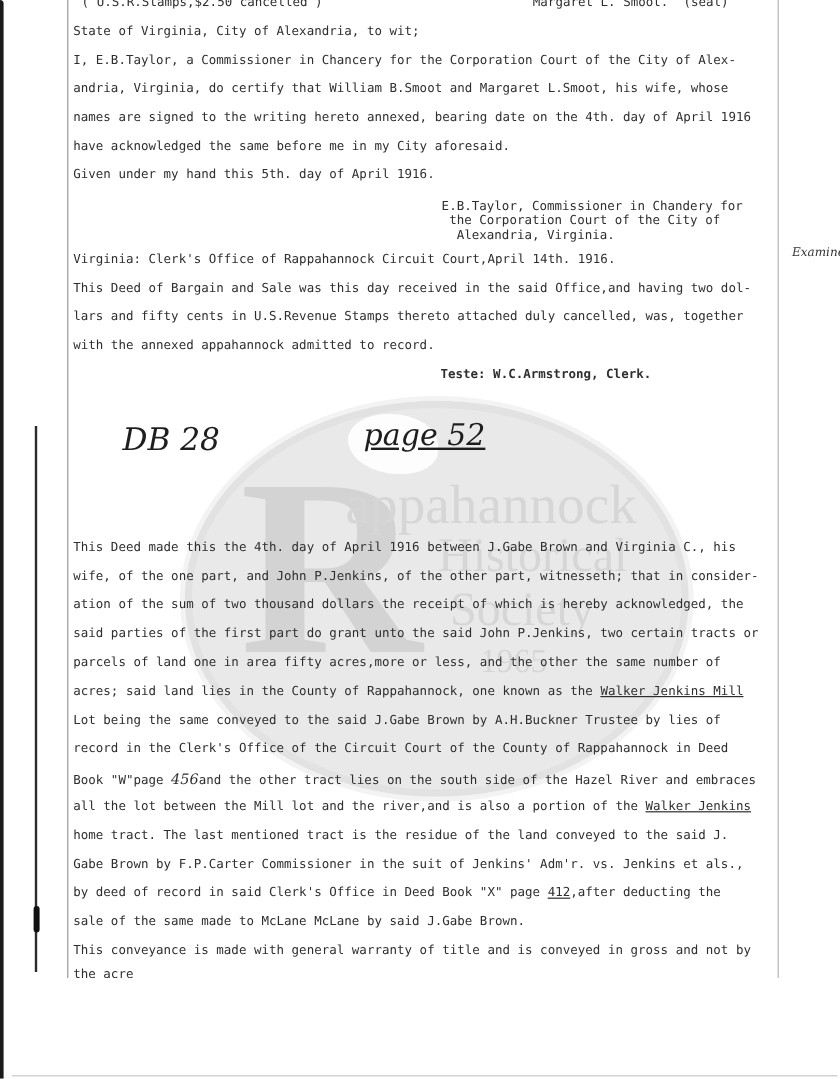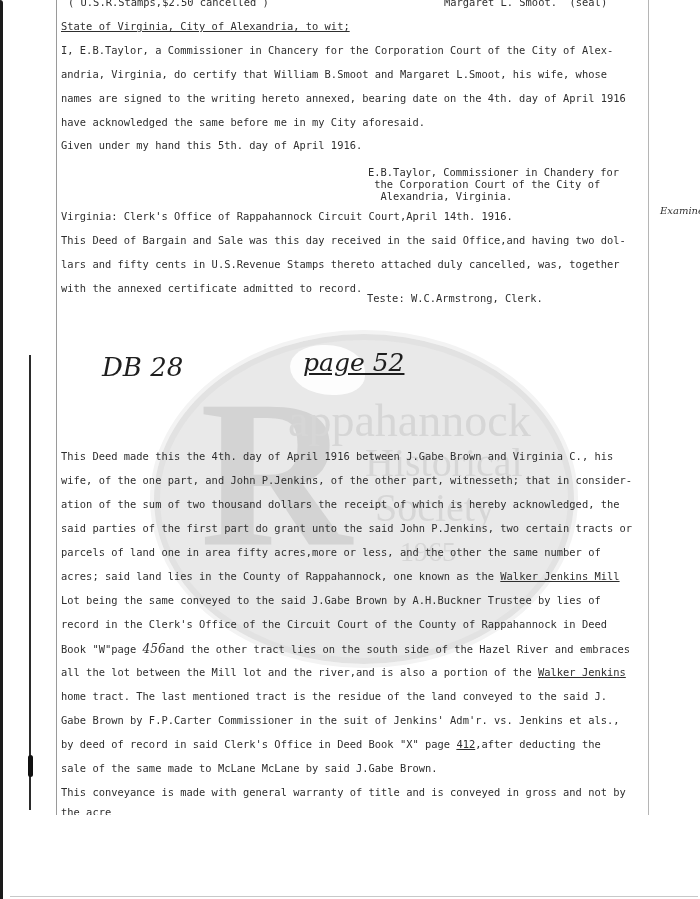--- a/index.html
+++ b/index.html
@@ -80,36 +80,36 @@
 <div class="wm-leaf"></div>
 <div class="wm-big-r">R</div>
 <div class="wm-word rappahannock">appahannock</div>
 <div class="wm-word historical">Historical</div>
 <div class="wm-word society">Society</div>
 <div class="wm-word year">1965</div>
 
 <div class="text-line" style="top:-4px; left:68px;">( U.S.R.Stamps,$2.50 cancelled )</div>
 <div class="text-line" style="top:-4px; left:444px;">Margaret L. Smoot.  (seal)</div>
 
-<div class="text-line" style="top:20px;text-decoration:underline;">State of Virginia, City of Alexandria, to wit;</div>
+<div class="text-line" style="top:20px;">State of Virginia, City of Alexandria, to wit;</div>
 <div class="text-line" style="top:44px;">I, E.B.Taylor, a Commissioner in Chancery for the Corporation Court of the City of Alex-</div>
 <div class="text-line" style="top:68px;">andria, Virginia, do certify that William B.Smoot and Margaret L.Smoot, his wife, whose</div>
 <div class="text-line" style="top:92px;">names are signed to the writing hereto annexed, bearing date on the 4th. day of April 1916</div>
 <div class="text-line" style="top:116px;">have acknowledged the same before me in my City aforesaid.</div>
 <div class="text-line" style="top:139px;">Given under my hand this 5th. day of April 1916.</div>
 
 <div class="text-line right-block" style="top:166px;">E.B.Taylor, Commissioner in Chandery for</div>
 <div class="text-line right-block" style="top:178px;"> the Corporation Court of the City of</div>
 <div class="text-line right-block" style="top:190px;">  Alexandria, Virginia.</div>
 
 <div class="text-line" style="top:210px;">Virginia: Clerk's Office of Rappahannock Circuit Court,April 14th. 1916.</div>
 <div class="text-line" style="top:234px;">This Deed of Bargain and Sale was this day received in the said Office,and having two dol-</div>
 <div class="text-line" style="top:258px;">lars and fifty cents in U.S.Revenue Stamps thereto attached duly cancelled, was, together</div>
-<div class="text-line" style="top:282px;">with the annexed certificate admitted to record.</div>
-<div class="text-line" style="top:292px; left:367px;">Teste: W.C.Armstrong, Clerk.</div>
+<div class="text-line" style="top:282px;">with the annexed appahannock admitted to record.</div>
+<div class="text-line" style="top:306px; left:367px;font-weight:bold;">Teste: W.C.Armstrong, Clerk.</div>
 <div class="handwriting hw-margin">Examined</div>
 
 <div class="handwriting hw-db">DB 28</div>
 <div class="handwriting hw-page">page 52</div>
 
 <div class="text-line" style="top:450px;">This Deed made this the 4th. day of April 1916 between J.Gabe Brown and Virginia C., his</div>
 <div class="text-line" style="top:474px;">wife, of the one part, and John P.Jenkins, of the other part, witnesseth; that in consider-</div>
 <div class="text-line" style="top:498px;">ation of the sum of two thousand dollars the receipt of which is hereby acknowledged, the</div>
 <div class="text-line" style="top:522px;">said parties of the first part do grant unto the said John P.Jenkins, two certain tracts or</div>
 <div class="text-line" style="top:546px;">parcels of land one in area fifty acres,more or less, and the other the same number of</div>

